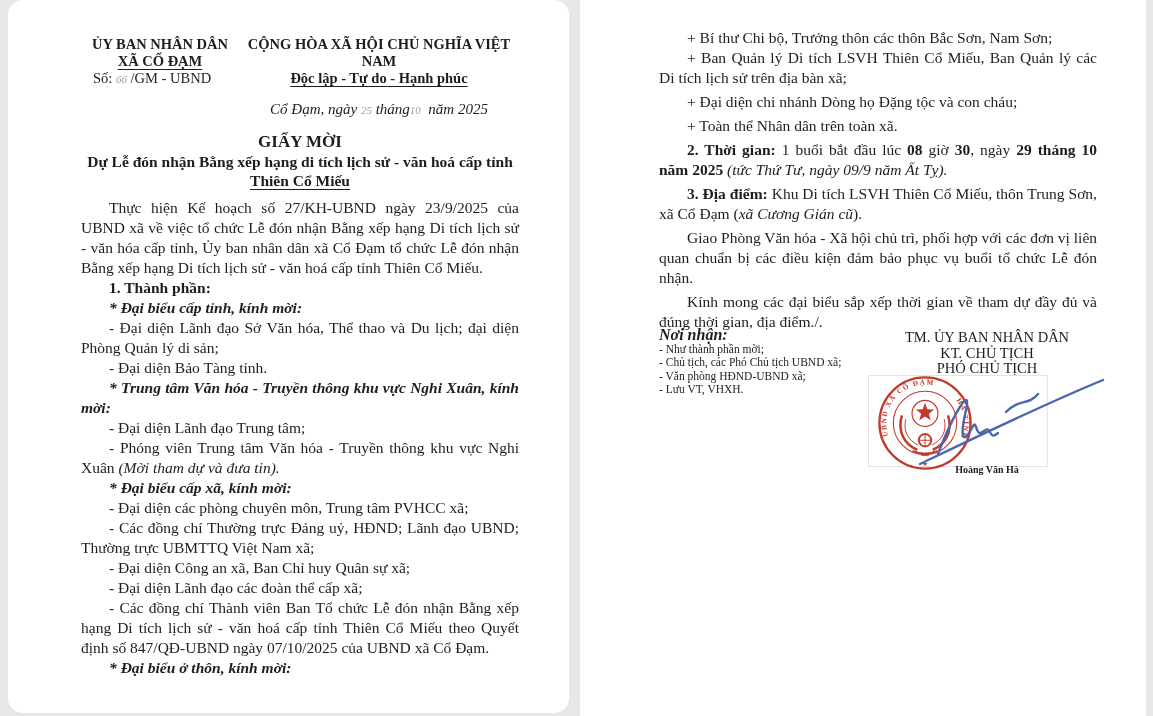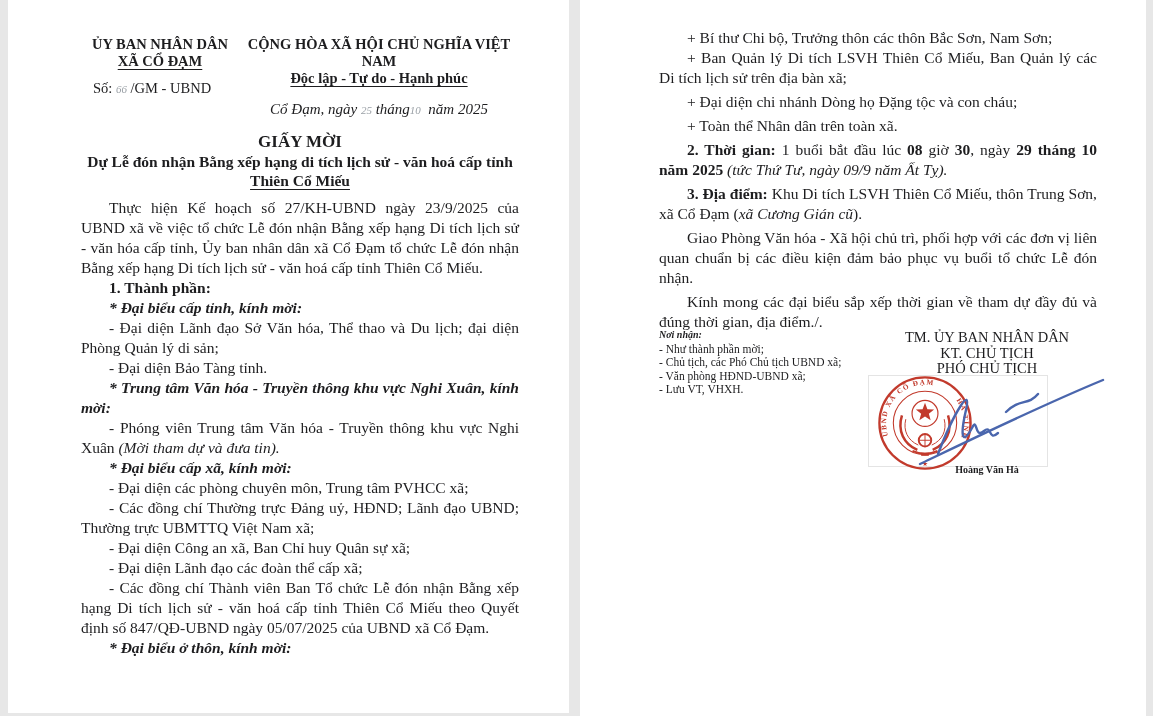--- a/index.html
+++ b/index.html
@@ -1,43 +1,43 @@
 <!DOCTYPE html>
 <html><head>
 <meta charset="utf-8">
 <style>
   html,body{margin:0;padding:0;}
   body{width:1153px;height:716px;background:#e7e7e7;overflow:hidden;position:relative;
        font-family:"Liberation Serif","DejaVu Serif",serif;}
   .page{position:absolute;background:#ffffff;color:#1d1d1f;box-sizing:border-box;}
-  .page1{left:8px;top:0;width:561px;height:713px;padding:36px 50px 0 73px;}
+  .page1{left:8px;top:0;width:561px;height:713px;padding:36px 50px 0 73px;border-radius:15px;}
   .page2{left:580px;top:0;width:566px;height:716px;padding:28px 49px 0 79px;}
 
   .hdr{display:flex;}
   .hdr-left{width:158px;text-align:center;font-weight:bold;font-size:14.5px;line-height:17px;}
   .hdr-right{flex:1;text-align:center;font-weight:bold;font-size:14.5px;line-height:17px;}
   .u{text-decoration:underline;text-underline-offset:3px;}
-  .docnum{font-weight:normal;font-size:14.5px;text-align:left;padding-left:12px;margin-top:10px;white-space:nowrap;}
+  .docnum{font-weight:normal;font-size:14.5px;text-align:left;padding-left:12px;white-space:nowrap;}
   .gray{color:#9aa0a6;font-size:11px;font-style:italic;}
   .dateline{font-style:italic;font-weight:normal;font-size:15px;margin-top:14px;white-space:pre-wrap;}
 
   .title-block{text-align:center;margin-top:12px;}
   .title{font-size:17px;font-weight:bold;line-height:21px;}
   .subtitle{font-size:15.5px;font-weight:bold;line-height:19px;}
 
   .body-text{font-size:15.5px;line-height:20px;text-align:justify;}
   .body-text p{margin:0;text-indent:28px;}
   .intro{margin-top:8px !important;}
   .b{font-weight:bold;}
   .i{font-style:italic;}
   .bi{font-weight:bold;font-style:italic;}
   .p2p{margin-top:4px !important;}
 
   .recipients{position:absolute;left:79px;top:328px;font-size:11.5px;line-height:13.5px;text-align:left;}
-  .recipients .rh{font-size:10px;font-weight:bold;font-style:italic;margin-bottom:1px;}
+  .recipients .rh{font-size:16px;font-weight:bold;font-style:italic;margin-bottom:1px;}
   .recipients div{margin:0;}
   .sig-titles{position:absolute;left:296px;top:330px;width:222px;text-align:center;
               font-weight:normal;font-size:14.5px;line-height:15.5px;}
   .sig-frame{position:absolute;left:288px;top:375px;width:178px;height:90px;border:1px solid #e4e4e4;}
   .seal-svg{position:absolute;left:297px;top:375px;width:96px;height:96px;}
   .sign-svg{position:absolute;left:330px;top:368px;width:200px;height:102px;}
   .sig-name{position:absolute;left:296px;top:464px;width:222px;text-align:center;font-weight:bold;font-size:10px;}
 </style>
 </head>
 <body>
@@ -65,28 +65,29 @@
 
   <div class="body-text">
     <p class="intro">Thực hiện Kế hoạch số 27/KH-UBND ngày 23/9/2025 của UBND xã về việc tổ chức Lễ đón nhận Bằng xếp hạng Di tích lịch sử - văn hóa cấp tỉnh, Ủy ban nhân dân xã Cổ Đạm tổ chức Lễ đón nhận Bằng xếp hạng Di tích lịch sử - văn hoá cấp tỉnh Thiên Cổ Miếu.</p>
     <p class="b">1. Thành phần:</p>
 
     <p class="bi">* Đại biểu cấp tỉnh, kính mời:</p>
     <p>- Đại diện Lãnh đạo Sở Văn hóa, Thể thao và Du lịch; đại diện Phòng Quản lý di sản;</p>
     <p>- Đại diện Bảo Tàng tỉnh.</p>
 
     <p class="bi">* Trung tâm Văn hóa - Truyền thông khu vực Nghi Xuân, kính mời:</p>
+    <p>- Đại diện Lãnh đạo Trung tâm;</p>
     <p><span>- Phóng viên Trung tâm Văn hóa - Truyền thông khu vực Nghi Xuân </span><span class="i">(Mời tham dự và đưa tin).</span></p>
 
     <p class="bi">* Đại biểu cấp xã, kính mời:</p>
     <p>- Đại diện các phòng chuyên môn, Trung tâm PVHCC xã;</p>
     <p>- Các đồng chí Thường trực Đảng uỷ, HĐND; Lãnh đạo UBND; Thường trực UBMTTQ Việt Nam xã;</p>
     <p>- Đại diện Công an xã, Ban Chỉ huy Quân sự xã;</p>
     <p>- Đại diện Lãnh đạo các đoàn thể cấp xã;</p>
-    <p>- Các đồng chí Thành viên Ban Tổ chức Lễ đón nhận Bằng xếp hạng Di tích lịch sử - văn hoá cấp tỉnh Thiên Cổ Miếu theo Quyết định số 847/QĐ-UBND ngày 05/07/2025 của UBND xã Cổ Đạm.</p>
+    <p>- Các đồng chí Thành viên Ban Tổ chức Lễ đón nhận Bằng xếp hạng Di tích lịch sử - văn hoá cấp tỉnh Thiên Cổ Miếu theo Quyết định số 847/QĐ-UBND ngày 07/10/2025 của UBND xã Cổ Đạm.</p>
 
     <p class="bi">* Đại biểu ở thôn, kính mời:</p>
   </div>
 </div>
 
 <div class="page page2">
 
   <div class="body-text">
     <p>+ Bí thư Chi bộ, Trưởng thôn các thôn Bắc Sơn, Nam Sơn;</p>
     <p>+ Ban Quản lý Di tích LSVH Thiên Cổ Miếu, Ban Quản lý các Di tích lịch sử trên địa bàn xã;</p>

